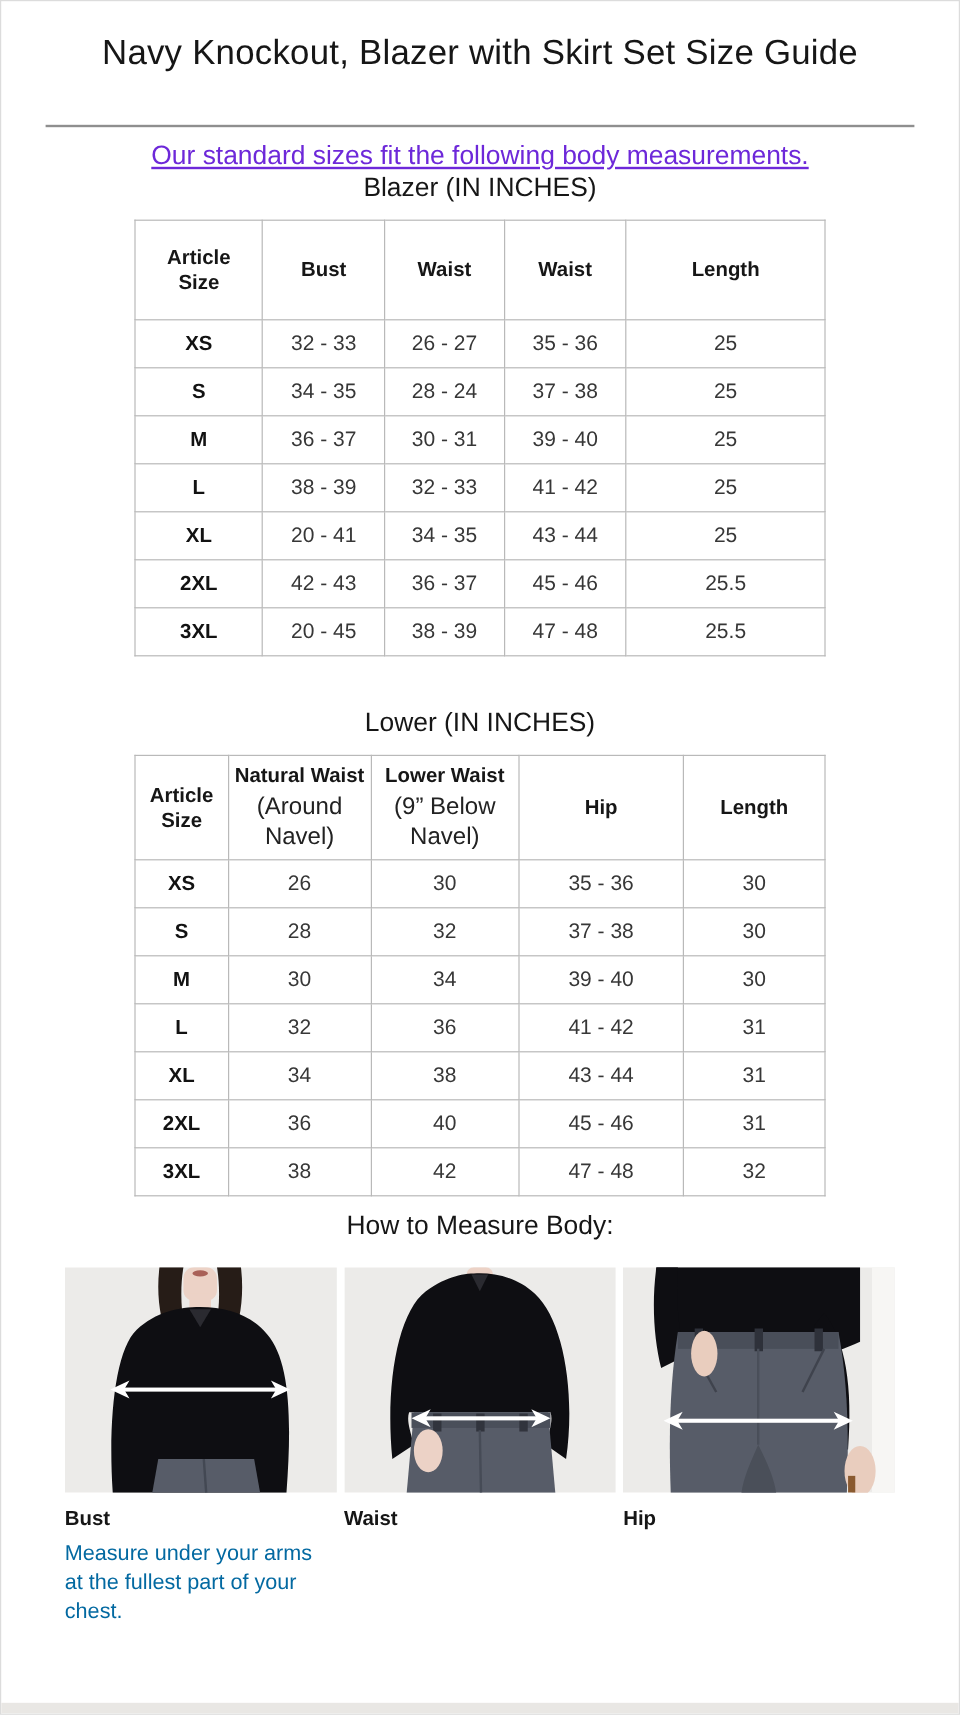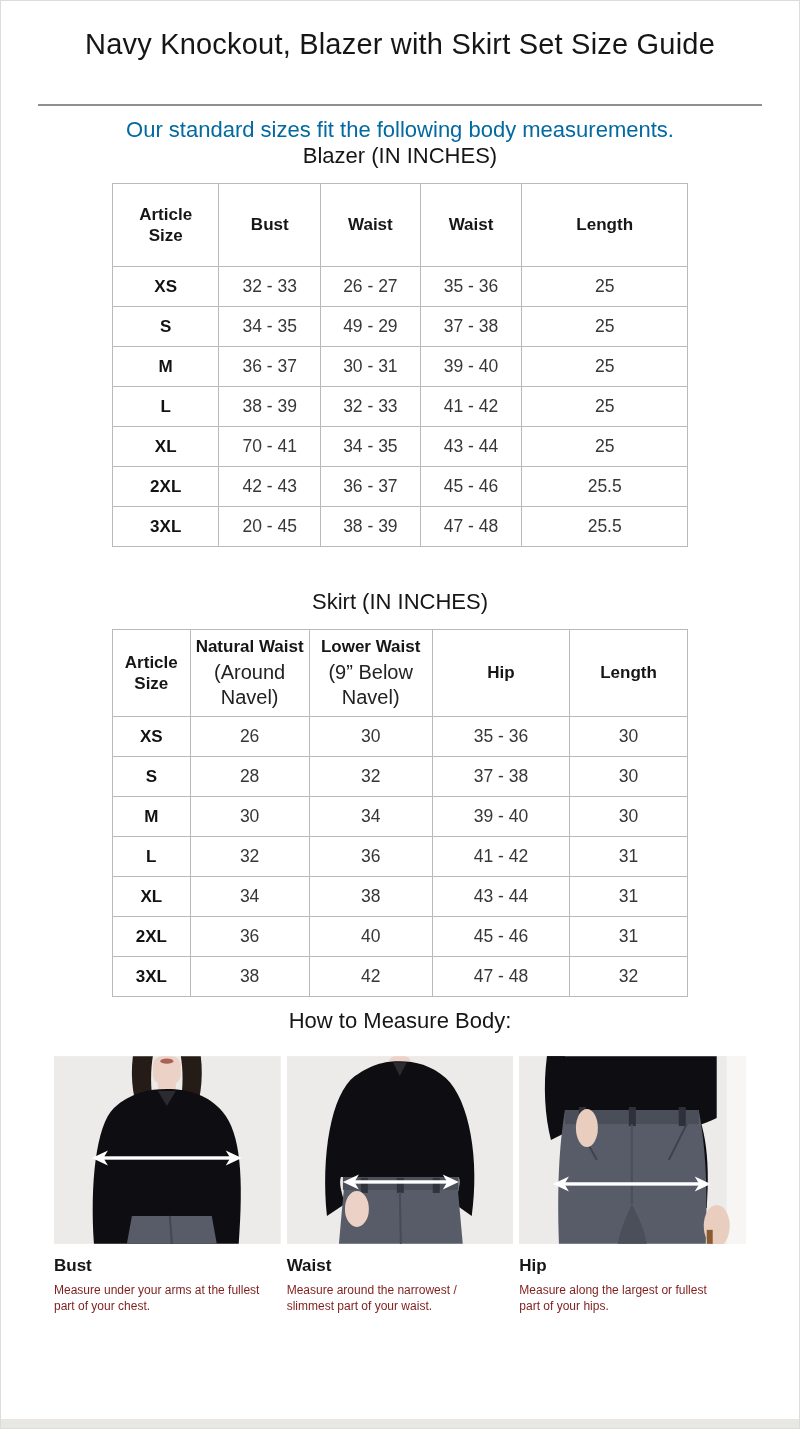--- a/index.html
+++ b/index.html
@@ -12,21 +12,21 @@
     border:1px solid #dcdcdc;
     overflow:hidden;
   }
   .edge-bottom { position:absolute; left:0; right:0; bottom:0; height:9px; background:#e9e7e4; }
 
   .title {
     text-align:center; font-size:29px; font-weight:normal; color:#161616;
     margin:27px 20px 0; letter-spacing:0.2px;
   }
   .divider { width:724px; margin:43px auto 0; border:none; border-top:2px solid #8f8f8f; }
-  .subtitle { text-align:center; font-size:22px; color:#0369a1; margin:11px 0 0; font-weight:normal; }
+  .subtitle { text-align:center; font-size:22px; color:#6d28d9; margin:11px 0 0; font-weight:normal;text-decoration:underline; }
   .section-heading { text-align:center; font-size:22px; color:#161616; font-weight:normal; margin:0; }
   #blazer-heading { }
   #skirt-heading  { margin-top:42px; }
   #measure-heading{ margin-top:11px; }
 
   table.size-table {
     width:576px; margin:14px auto 0; border-collapse:collapse; table-layout:fixed;
   }
   .size-table th, .size-table td {
     border:1px solid #b9b9b9; text-align:center; vertical-align:middle; padding:0;
@@ -38,21 +38,21 @@
   .skirt-table  { margin-top:13px; }
   .skirt-table th { height:87px; }
   .th-sub { display:block; font-size:20px; font-weight:normal; color:#222; margin-top:3px; }
   .article-label { display:inline-block; max-width:64px; line-height:1.25; }
 
   .photos   { width:692px; margin:22px auto 0; display:flex; gap:6px; }
   .photo    { width:227px; height:188px; display:block; }
   .captions { width:692px; margin:12px auto 0; display:flex; gap:6px; }
   .caption  { width:227px; }
   .caption-label { font-size:17px; font-weight:bold; color:#161616; margin:0 0 7px; }
-  .caption-desc  { font-size:12px; color:#7f1d1d; line-height:1.32; margin:0; width:207px; }
+  .caption-desc  { font-size:18px; color:#0369a1; line-height:1.32; margin:0; width:207px; }
 </style>
 </head>
 <body>
 
 <h1 class="title">Navy Knockout, Blazer with Skirt Set Size Guide</h1>
 <hr class="divider">
 <h2 class="subtitle">Our standard sizes fit the following body measurements.</h2>
 
 <h3 class="section-heading" id="blazer-heading">Blazer (IN INCHES)</h3>
 
@@ -77,41 +77,41 @@
     <tr>
       <td class="size-cell">XS</td>
       <td>32 - 33</td>
       <td>26 - 27</td>
       <td>35 - 36</td>
       <td>25</td>
     </tr>
     <tr>
       <td class="size-cell">S</td>
       <td>34 - 35</td>
-      <td>49 - 29</td>
+      <td>28 - 24</td>
       <td>37 - 38</td>
       <td>25</td>
     </tr>
     <tr>
       <td class="size-cell">M</td>
       <td>36 - 37</td>
       <td>30 - 31</td>
       <td>39 - 40</td>
       <td>25</td>
     </tr>
     <tr>
       <td class="size-cell">L</td>
       <td>38 - 39</td>
       <td>32 - 33</td>
       <td>41 - 42</td>
       <td>25</td>
     </tr>
     <tr>
       <td class="size-cell">XL</td>
-      <td>70 - 41</td>
+      <td>20 - 41</td>
       <td>34 - 35</td>
       <td>43 - 44</td>
       <td>25</td>
     </tr>
     <tr>
       <td class="size-cell">2XL</td>
       <td>42 - 43</td>
       <td>36 - 37</td>
       <td>45 - 46</td>
       <td>25.5</td>
@@ -119,21 +119,21 @@
     <tr>
       <td class="size-cell">3XL</td>
       <td>20 - 45</td>
       <td>38 - 39</td>
       <td>47 - 48</td>
       <td>25.5</td>
     </tr>
   </tbody>
 </table>
 
-<h3 class="section-heading" id="skirt-heading">Skirt (IN INCHES)</h3>
+<h3 class="section-heading" id="skirt-heading">Lower (IN INCHES)</h3>
 
 <table class="size-table skirt-table">
   <colgroup>
     <col style="width:13.5%">
       <col style="width:20.7%">
       <col style="width:21.4%">
       <col style="width:23.9%">
       <col style="width:20.5%">
   </colgroup>
   <thead>
@@ -265,21 +265,19 @@
   </svg>
 </div>
 
 <div class="captions">
   <div class="caption">
     <p class="caption-label">Bust</p>
     <p class="caption-desc">Measure under your arms at the fullest part of your chest.</p>
   </div>
   <div class="caption">
     <p class="caption-label">Waist</p>
-    <p class="caption-desc">Measure around the narrowest / slimmest part of your waist.</p>
   </div>
   <div class="caption">
     <p class="caption-label">Hip</p>
-    <p class="caption-desc">Measure along the largest or fullest part of your hips.</p>
   </div>
 </div>
 
 <div class="edge-bottom"></div>
 
 </body></html>

